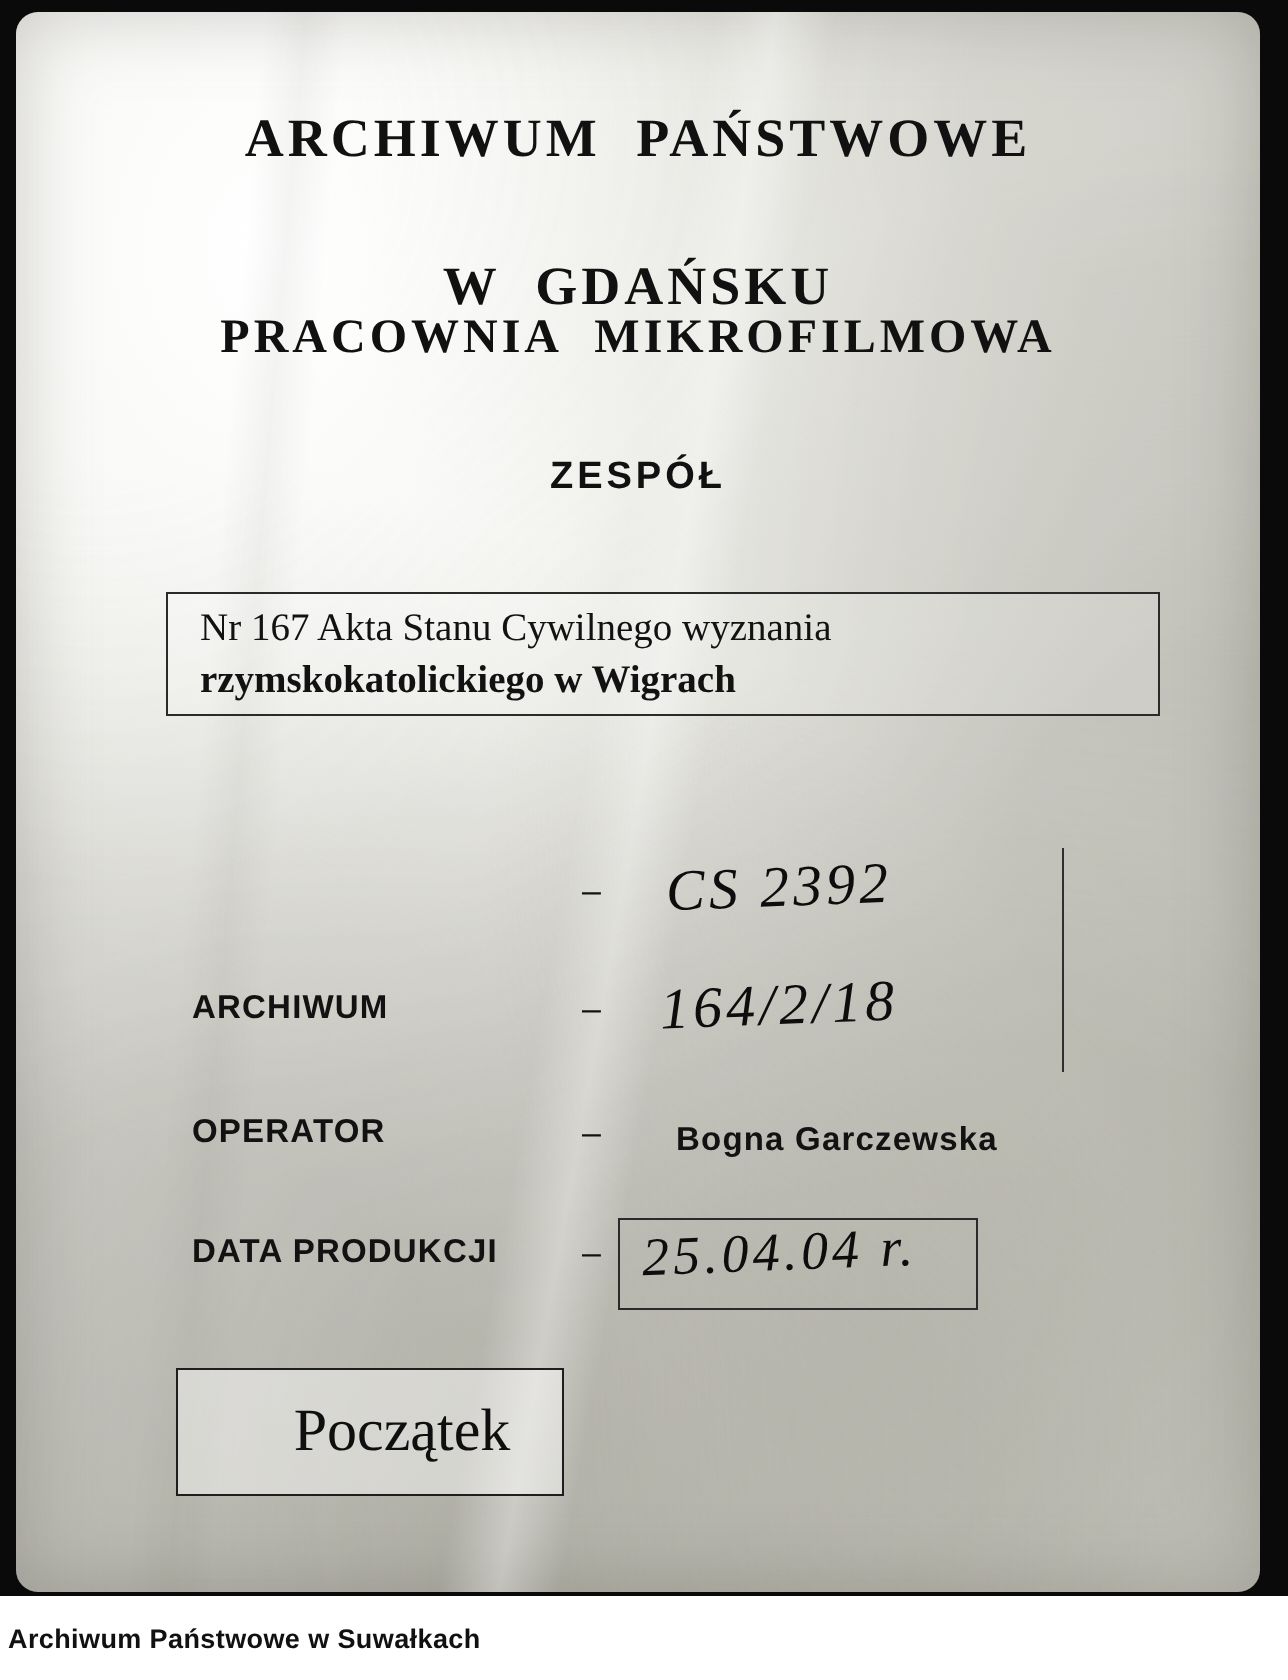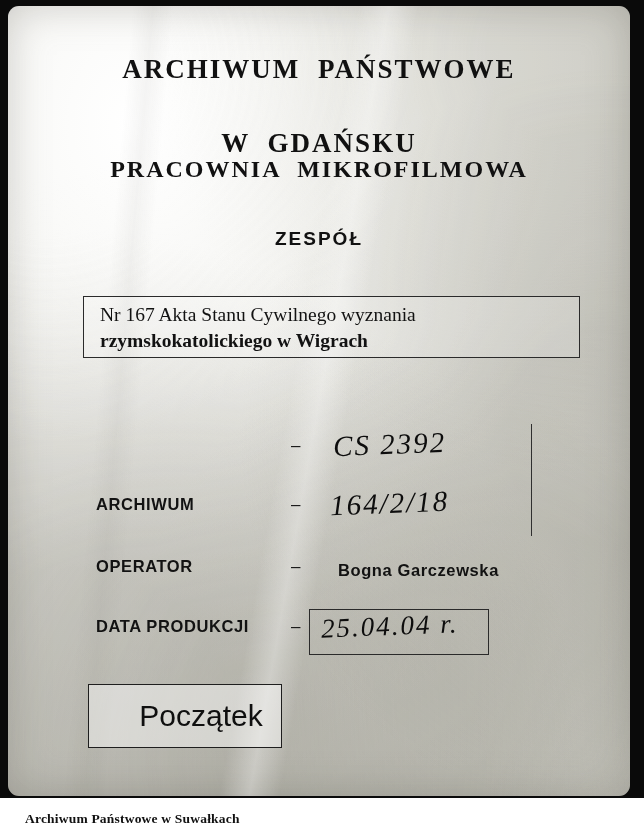--- a/index.html
+++ b/index.html
@@ -220,40 +220,40 @@
     position: absolute;
     left: 80px;
     top: 678px;
     width: 226px;
     height: 64px;
     display: flex;
     align-items: center;
     justify-content: center;
     font-size: 30px;
     color: #0f0f0f;
-    font-family: Liberation Sans, sans-serif;
+    font-family: Liberation Serif, serif;
   }
 
   
   #footer {
     position: absolute;
     left: 0;
     bottom: 0;
     width: 644px;
     height: 42px;
     background: #ffffff;
     display: flex;
     align-items: center;
   }
   #footer-text {
-    font-family: Liberation Serif, serif;
+    font-family: Liberation Sans, sans-serif;
     font-size: 13.5px;
     font-weight: bold;
     color: #111;
-    padding-left: 25px;
+    padding-left: 4px;
     letter-spacing: .2px;
   }
 </style>
 </head>
 <body>
 
 <div id="page">
 
   <div id="card">
     <div id="grain"></div>

